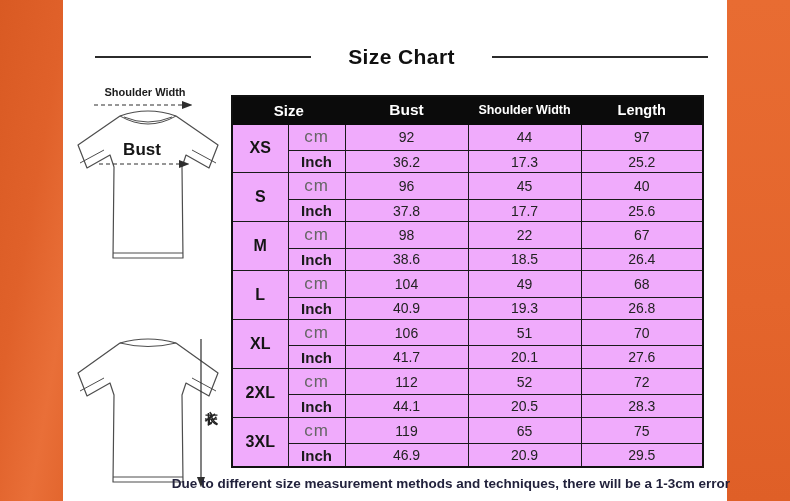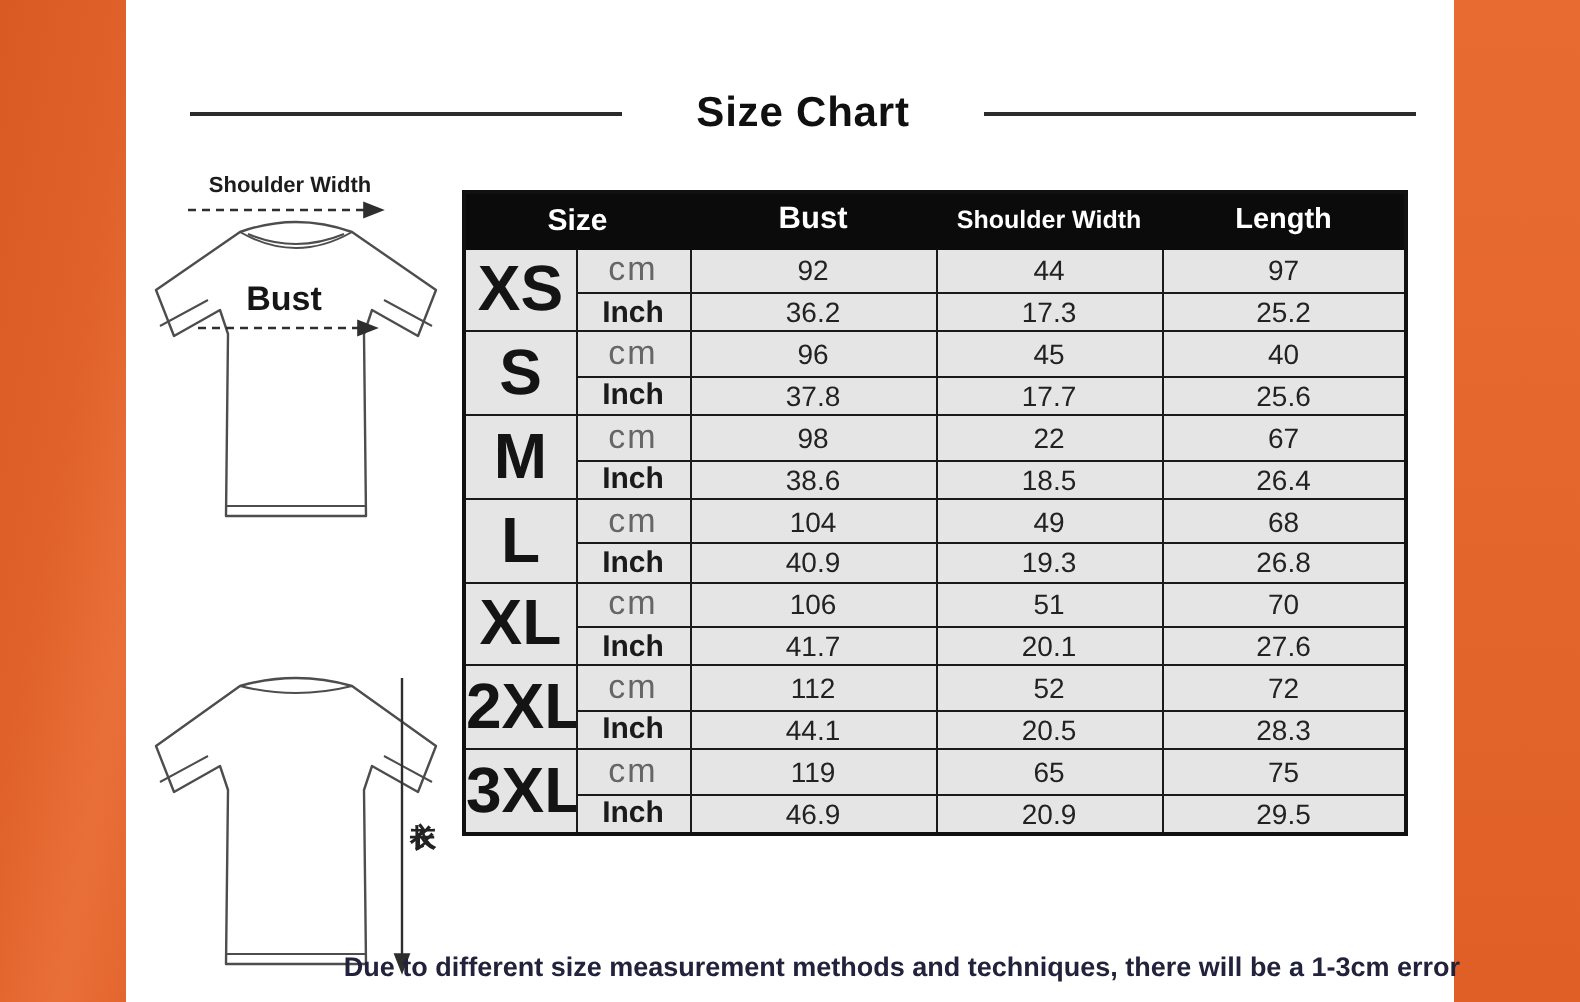--- a/index.html
+++ b/index.html
@@ -32,33 +32,33 @@
   .dash-arrow{stroke:#2e2e2e;stroke-width:1.2;stroke-dasharray:4 3;fill:none;}
   .solid-arrow{stroke:#2e2e2e;stroke-width:1.2;fill:none;}
   .cn-length-label{
     position:absolute;left:205px;top:400px;
     writing-mode:vertical-rl;text-orientation:upright;
     font-size:13px;font-weight:bold;color:#222;letter-spacing:2px;line-height:1;}
 
   
   .size-table-wrap{position:absolute;left:231px;top:95px;width:471px;height:373px;}
   table.size-table{
-    border-collapse:collapse;table-layout:fixed;width:471px;height:323px;
-    background:#e5e5e5;border:2px solid #111;}
+    border-collapse:collapse;table-layout:fixed;width:471px;height:373px;
+    background:#f0abfc;border:2px solid #111;}
   table.size-table td,table.size-table th{
     border:1px solid #1a1a1a;text-align:center;vertical-align:middle;
     padding:0;overflow:hidden;}
   table.size-table thead tr{height:28px;}
   table.size-table thead th{
     background:#0b0b0b;color:#fff;border:1px solid #0b0b0b;font-weight:bold;}
   th.h-size{text-align:left;padding-left:16px;font-size:15px;}
   th.h-bust{font-size:15.5px;}
   th.h-shoulder{font-size:12.5px;font-weight:600;}
   th.h-length{font-size:14.5px;}
-  td.size-cell{font-size:32px;font-weight:bold;color:#141414;}
+  td.size-cell{font-size:16px;font-weight:bold;color:#141414;}
   td.unit-cm{font-size:17px;color:#666;letter-spacing:1px;}
   td.unit-inch{font-size:15px;font-weight:bold;color:#1b1b1b;}
   td.val-cell{font-size:14px;color:#222;}
 
   
   .note{position:absolute;left:170px;top:476px;width:560px;
     text-align:right;font-size:13.5px;font-weight:bold;color:#22223c;}
 </style>
 </head>
 <body>

